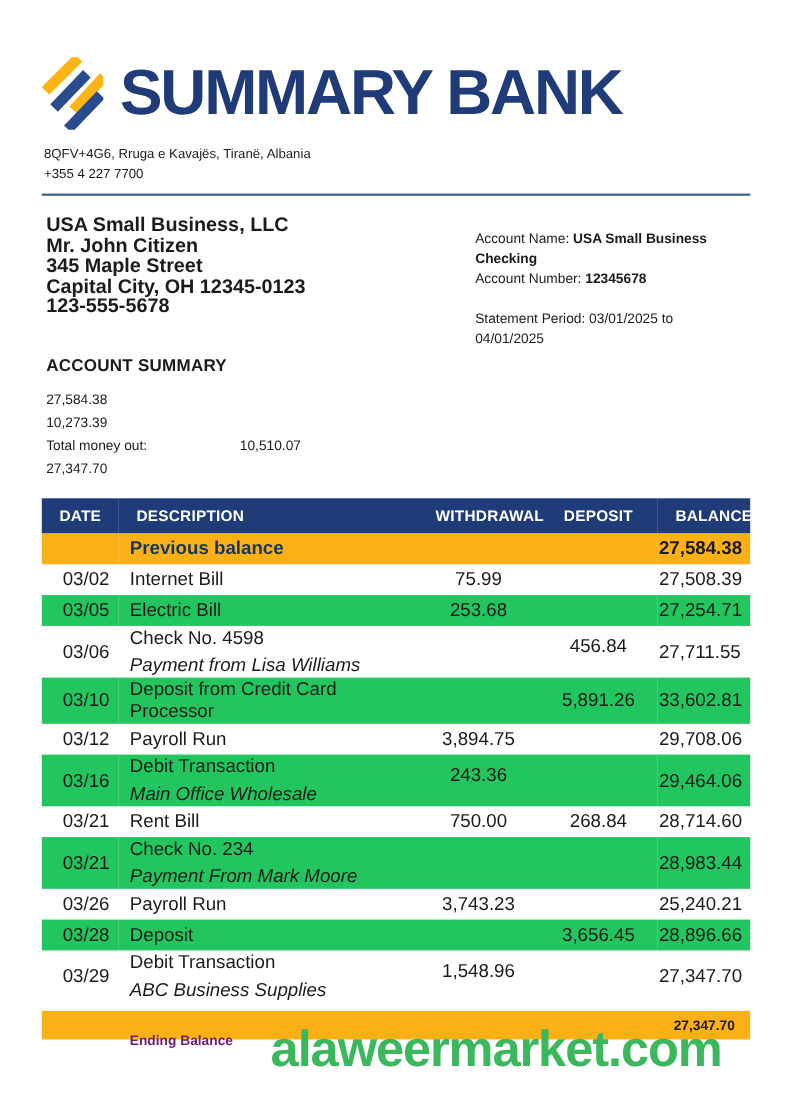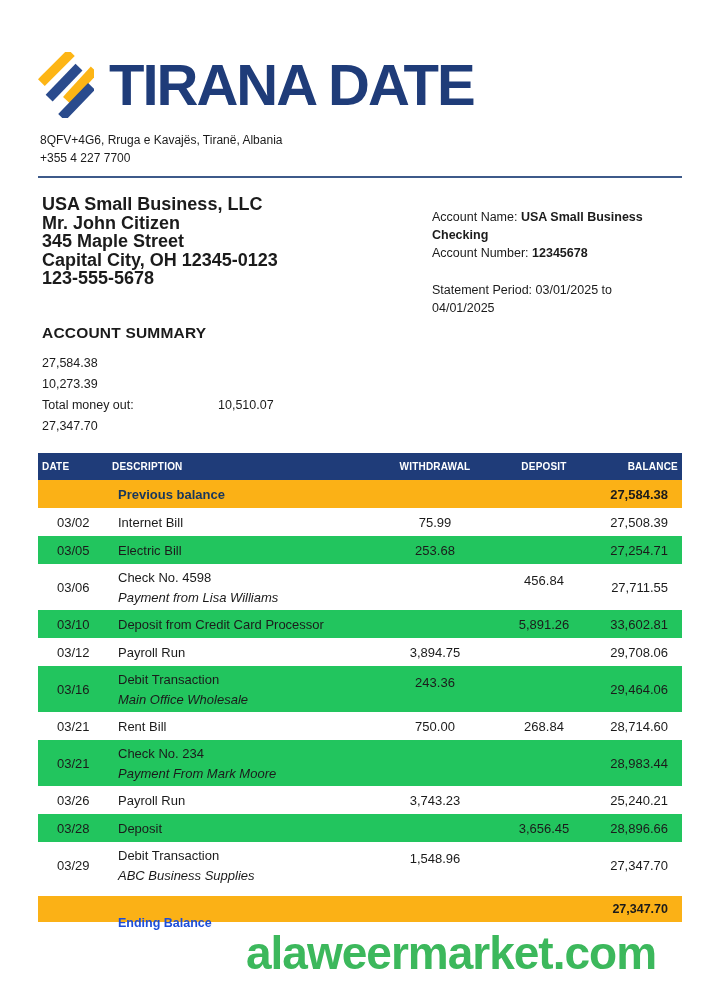--- a/index.html
+++ b/index.html
@@ -24,61 +24,61 @@
   .period-line { margin-top:19px; }
 
   
   .summary-title { margin:7px 0 0 42px; font-size:15.5px; font-weight:700; letter-spacing:0.2px; }
   .summary-rows { margin:11px 0 0 42px; font-size:12.5px; }
   .summary-row { display:flex; line-height:21px; }
   .summary-label { width:176px; }
 
   
   .txn-table { width:644px; margin:16px 38px 0 38px; border-collapse:collapse; table-layout:fixed; }
-  .txn-table thead th { background:#1f3c79; color:#ffffff; font-size:10px; font-weight:700; padding:8px 4px; letter-spacing:0.2px; }
+  .txn-table thead th { background:#1f3c79; color:#ffffff; font-size:14px; font-weight:700; padding:8px 16px; letter-spacing:0.2px; }
   th.h-date { text-align:left; padding-left:19px; }
   th.h-desc { text-align:left; padding-left:10px; }
   th.h-num  { text-align:center; }
   th.h-bal  { text-align:right; padding-right:14px; }
 
-  .txn-table tbody td { font-size:13px; color:#1b1b1b; }
+  .txn-table tbody td { font-size:17px; color:#1b1b1b; }
   .txn-table tbody tr { height:28px; }
   .txn-table tbody tr.tall { height:46px; }
   .c-date { padding-left:19px; vertical-align:middle; }
   .c-desc { padding-left:10px; vertical-align:middle; }
   .c-num  { text-align:center; vertical-align:middle; }
   tr.tall .c-num { vertical-align:top; padding-top:9px; }
   .c-bal  { text-align:right; padding-right:14px; vertical-align:middle; }
   .desc-sub { font-style:italic; margin-top:5px; }
   tr.alt { background:#22c55e; }
   tr.row-prev { background:#fbb116; height:27px; }
   tr.row-prev .c-desc { font-weight:700; color:#17365d; }
   tr.row-prev .c-bal  { font-weight:700; color:#1b1b1b; }
 
   
   .ending-bar { display:flex; align-items:center; height:26px; background:#fbb116; margin:8px 38px 0 38px; font-size:12.5px; font-weight:700; }
-  .ending-label { margin-left:80px; color:#1d4ed8;margin-top:28px; }
+  .ending-label { margin-left:80px; color:#701a75;margin-top:28px; }
   .ending-value { margin-left:auto; margin-right:14px; color:#1b1b1b; }
 
   
   .watermark { position:absolute; left:246px; top:926px; font-size:46px; font-weight:700; color:#3cb85c; letter-spacing:-1px; white-space:nowrap; }
 </style>
 </head>
 <body>
 
 <div class="page">
 
   <div class="brand">
     <svg width="56" height="66" viewBox="0 0 58 68" aria-hidden="true">
       <line x1="7" y1="28" x2="31" y2="4" stroke="#fdb515" stroke-width="10" stroke-linecap="square"></line>
       <line x1="15" y1="44" x2="39" y2="19" stroke="#2a4b8d" stroke-width="10" stroke-linecap="square"></line>
       <line x1="33" y1="46" x2="55" y2="22" stroke="#fdb515" stroke-width="10" stroke-linecap="square"></line>
       <line x1="28" y1="64" x2="52" y2="39" stroke="#2a4b8d" stroke-width="10" stroke-linecap="square"></line>
     </svg>
-    <div class="brand-name">TIRANA DATE</div>
+    <div class="brand-name">SUMMARY BANK</div>
   </div>
 
   <div class="address">
     <div>8QFV+4G6, Rruga e Kavajës, Tiranë, Albania</div>
     <div>+355 4 227 7700</div>
   </div>
 
   <div class="divider"></div>
 
   <div class="info-row">

